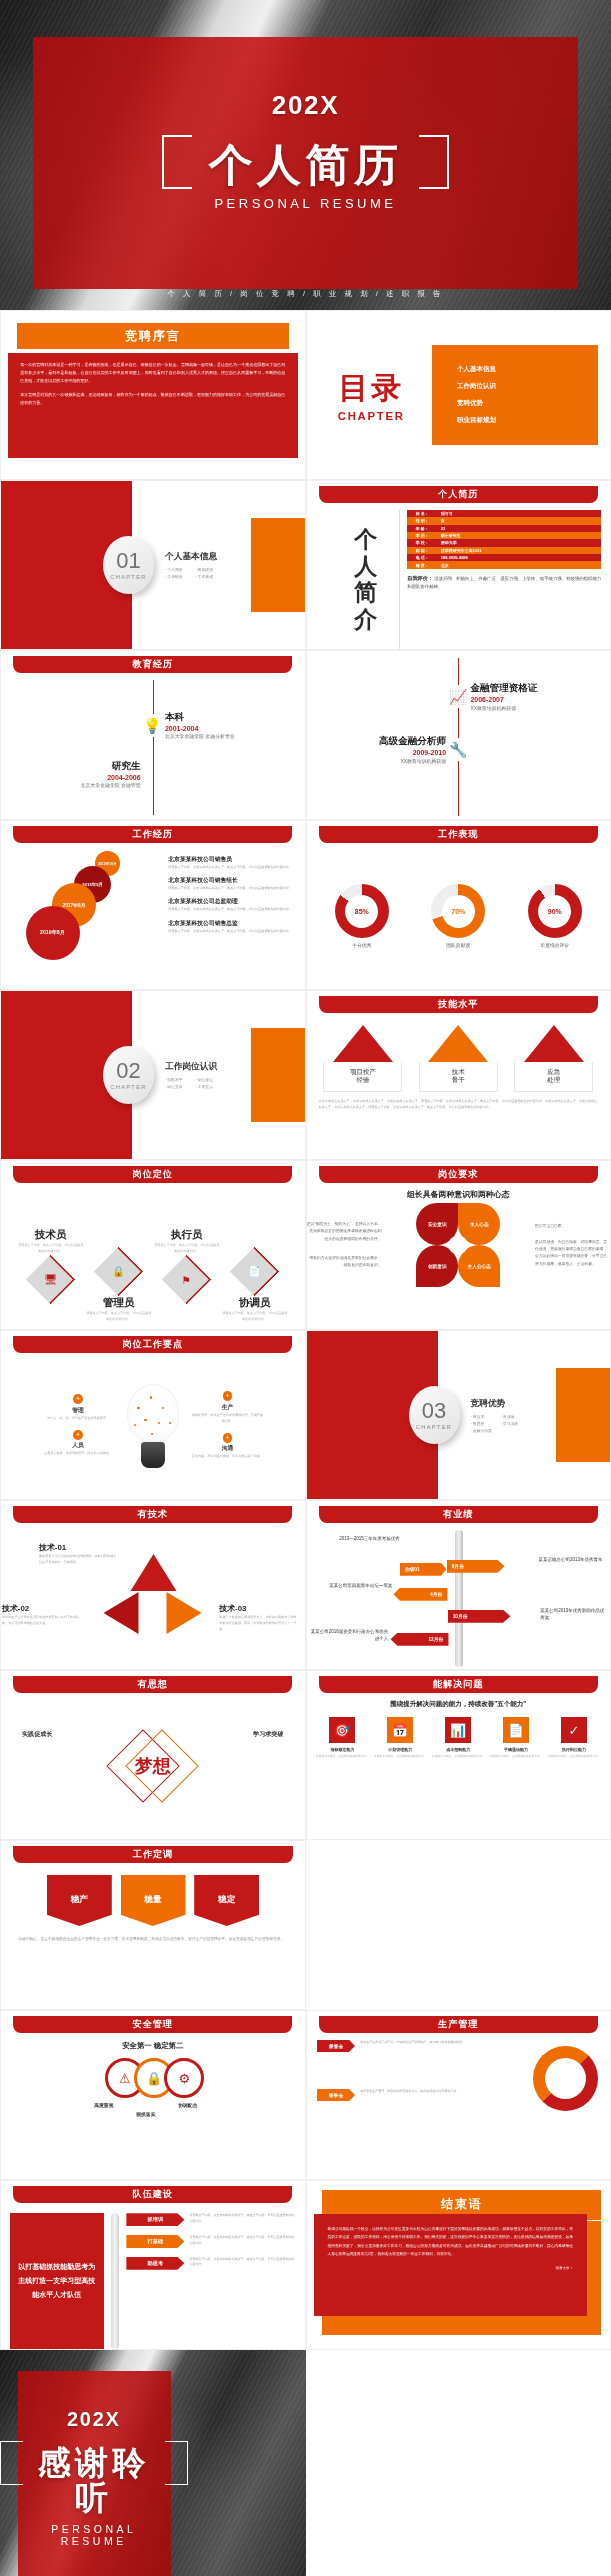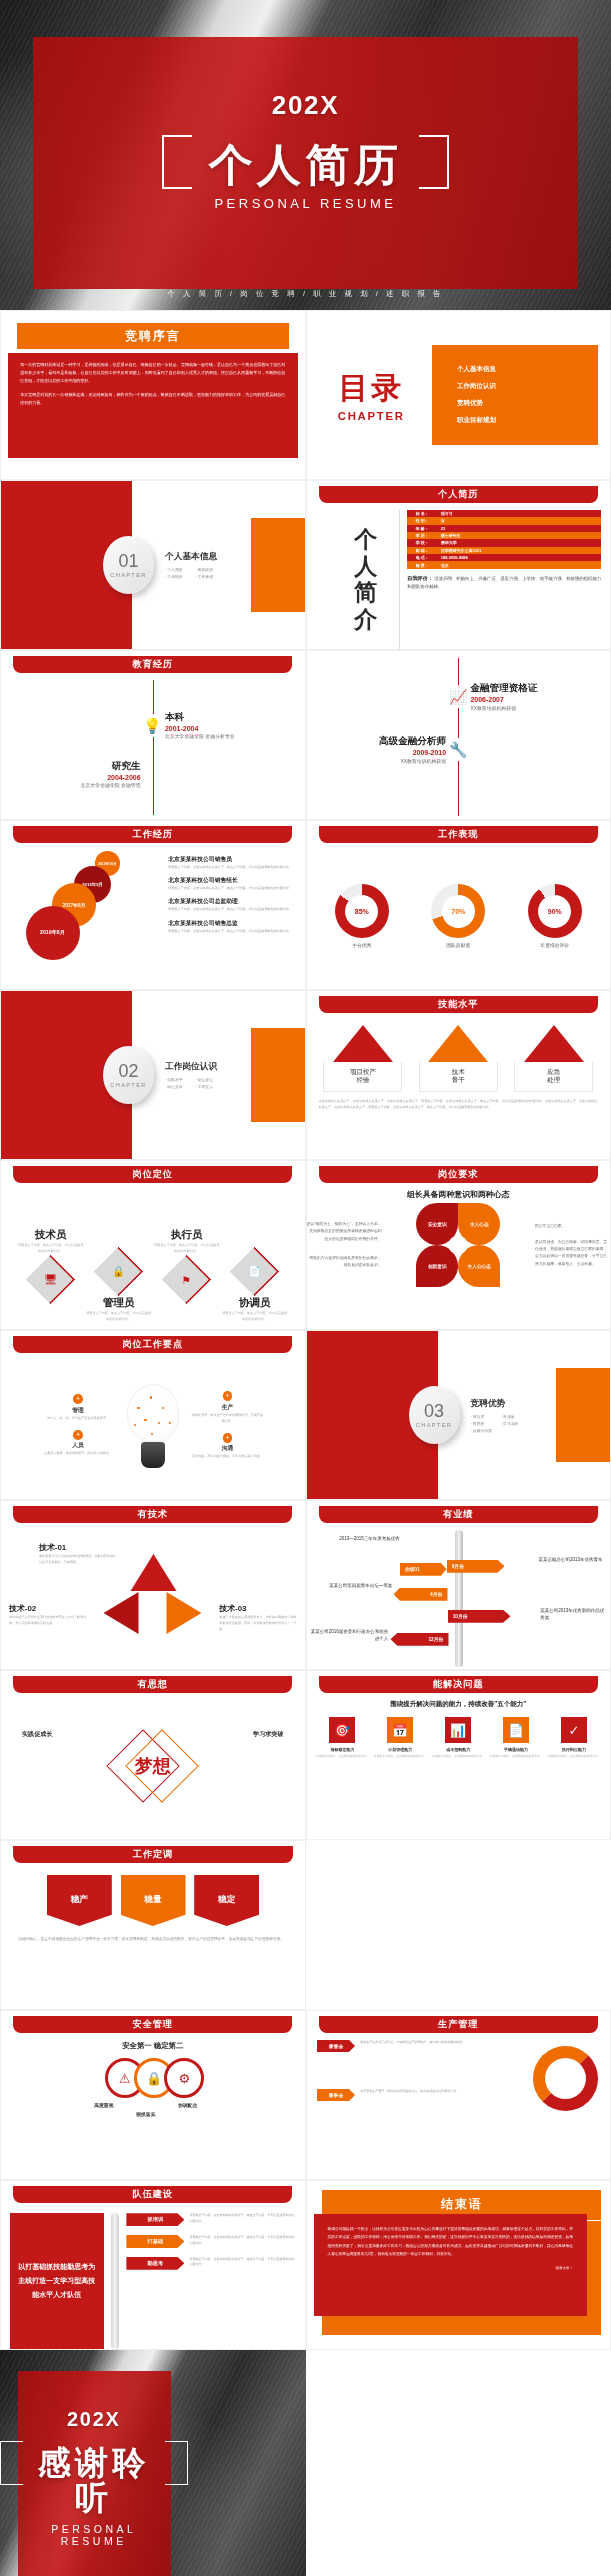--- a/index.html
+++ b/index.html
@@ -109,21 +109,21 @@
   .chap-red{ width:131px; background:#c31818; }
   .chap-mid{ flex:1; position:relative; }
   .chap-orange{ width:54px; background:#ef6c00; margin-top:37px; margin-bottom:37px;}
   .chap-badge{
     position:absolute; left:-29px; top:50%; transform:translateY(-50%);
     width:51px; height:58px; border-radius:50%;
     background:linear-gradient(145deg,#fbfbfb,#e2e2e2);
     box-shadow:2.6px 3.5px 6.1px rgba(0,0,0,.22);
     display:flex; flex-direction:column; align-items:center; justify-content:center;
   }
-  .chap-badge .num{ font-size:18px; color:#707070; font-weight:400; line-height:1;}
+  .chap-badge .num{ font-size:22px; color:#707070; font-weight:400; line-height:1;}
   .chap-badge .cap{ font-size:5.7px; color:#8a8a8a; letter-spacing:1.3px; margin-top:1.7px;}
   .chap-txt{ position:absolute; left:33px; top:50%; transform:translateY(-50%); }
   .chap-txt .t{ font-size:8.7px; font-weight:700; color:#333; margin-bottom:4.4px;}
   .chap-txt ul{ display:grid; grid-template-columns:1fr 1fr; gap:1.7px 8.7px; list-style:none;}
   .chap-txt li{ font-size:3.8px; color:#888; }
   .chap-txt li:before{ content:"·  "; color:#c31818;}
 
   
   .res-wrap{ display:flex; height:calc(100% - 22px); padding:7px 8.7px 0; }
   .res-left{ width:84px; display:flex; align-items:center; justify-content:center;}
@@ -731,21 +731,21 @@
       <div class="recycle">
         <div class="rec-center">
           <span class="ra ra1"></span>
             <span class="ra ra2"></span>
             <span class="ra ra3"></span>
         </div>
         <div class="rec-lbl" style="left:38px;top:19px">
           <div class="rt">技术-01</div>
           <div class="rd">参加某某公司之后组织的专业技能培训，并顺利获得相关认证及资质能力，完成培训。</div>
         </div>
-        <div class="rec-lbl" style="left:8px;top:80px">
+        <div class="rec-lbl" style="left:1px;top:80px">
           <div class="rt">技术-02</div>
           <div class="rd">对日常生产运行和作业流程中的技术节点有充分了解和认知，为公司的降本增效贡献力量。</div>
         </div>
         <div class="rec-lbl" style="right:5.2px;top:80px">
           <div class="rt">技术-03</div>
           <div class="rd">掌握了大数据的运用和提升方法，大胆的应用新方法和技术解决行业难题，获得《大话数据分析和处理方法》一等奖。</div>
         </div>
       </div>
     </div>
 

